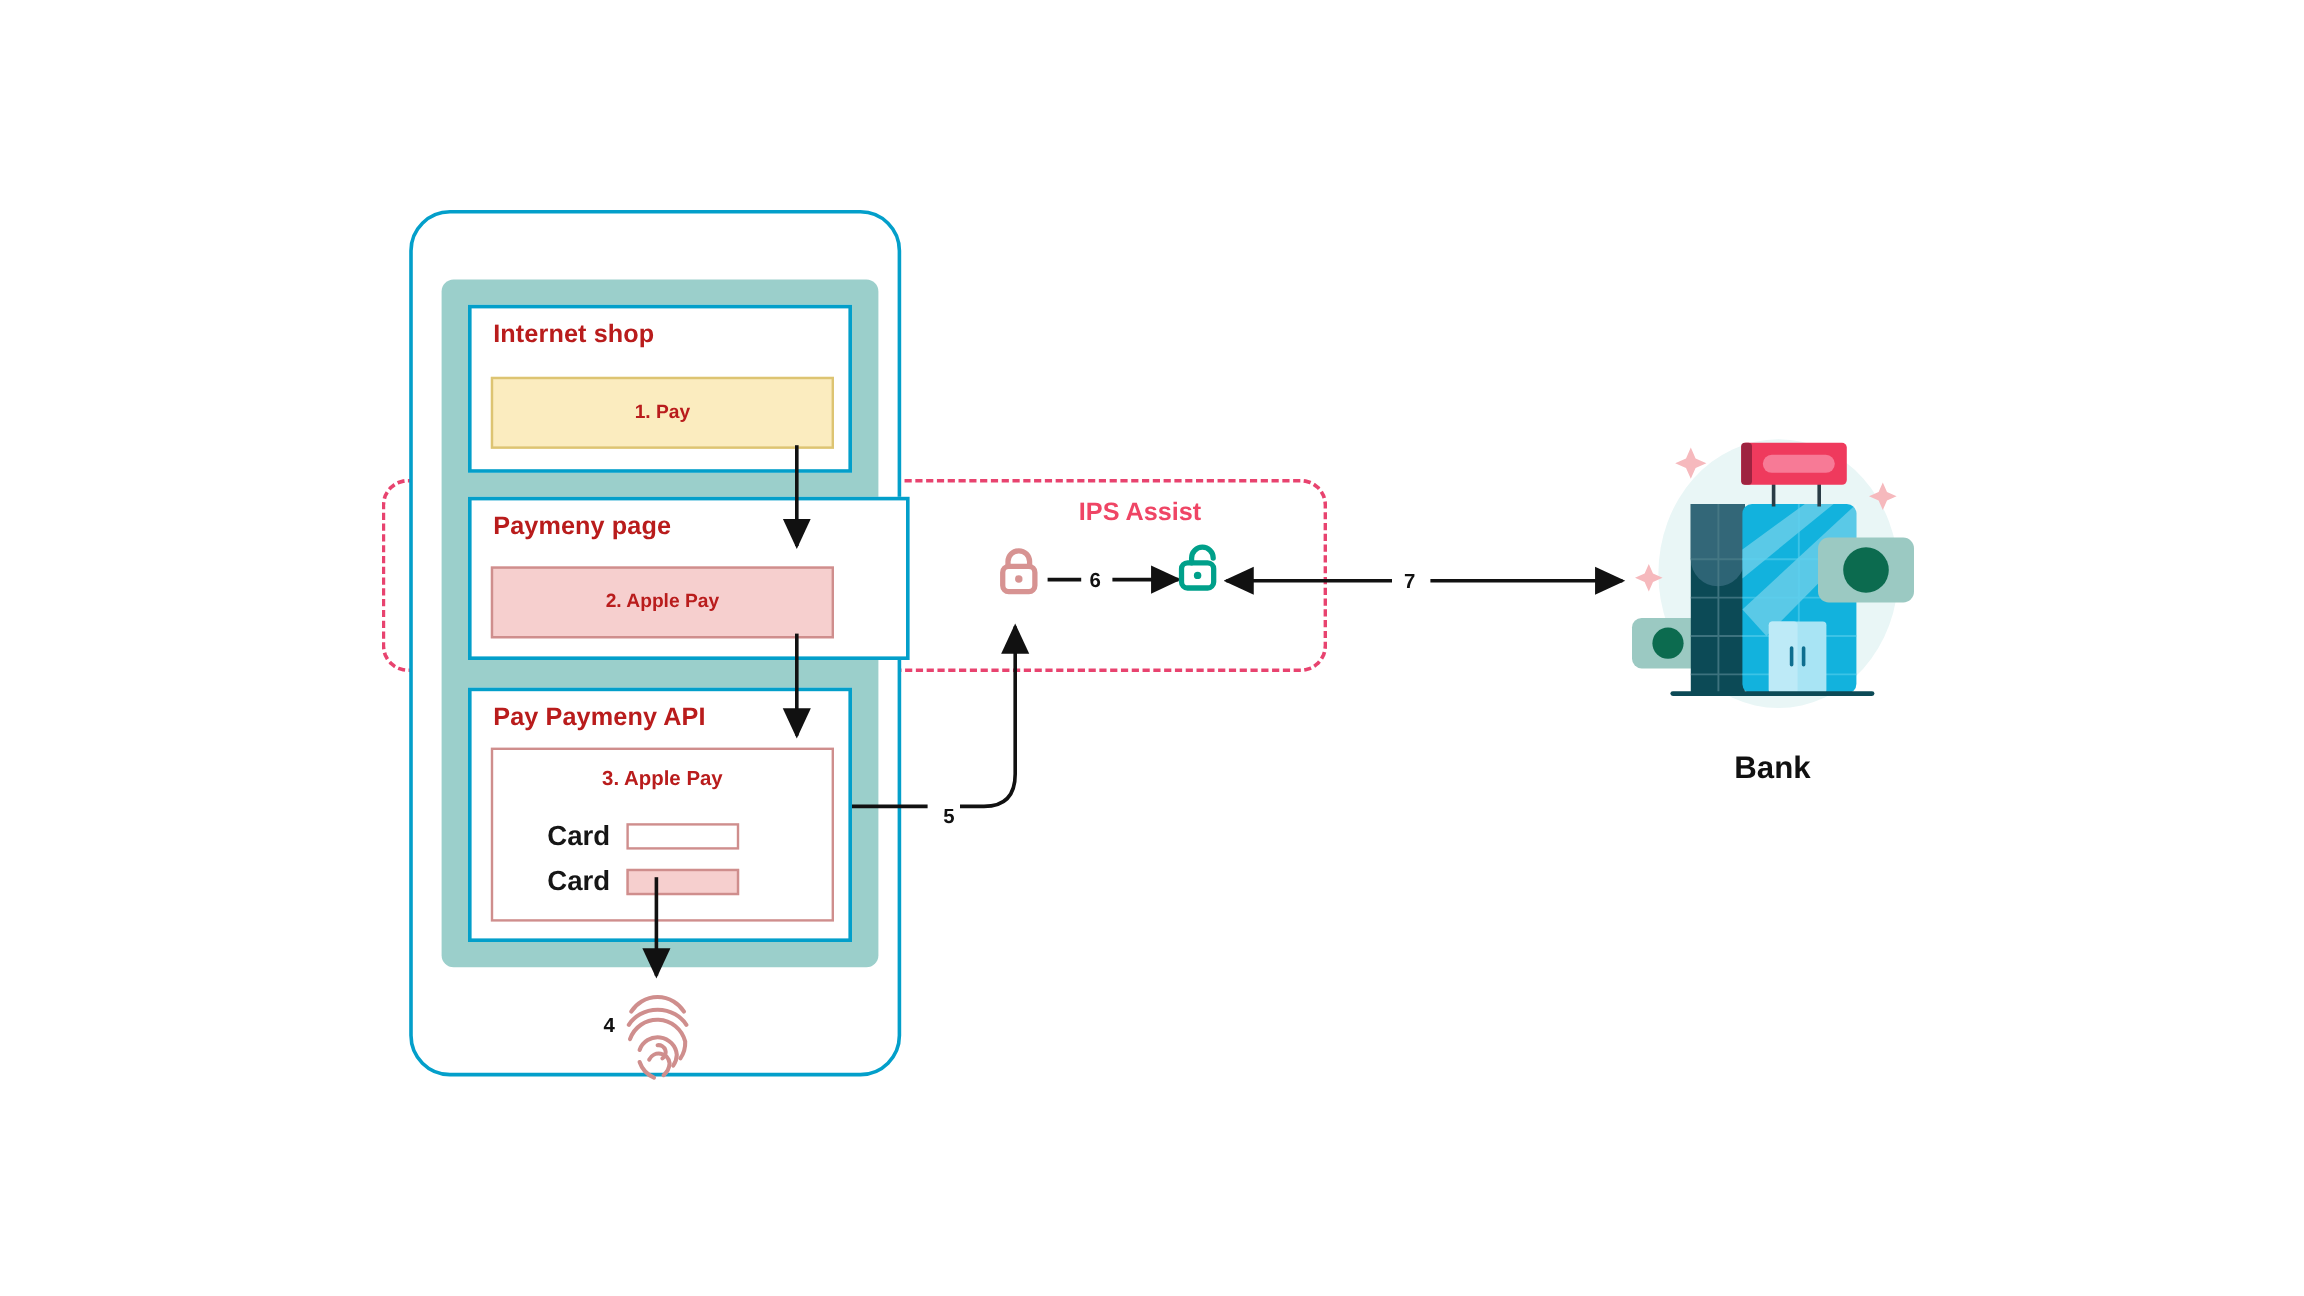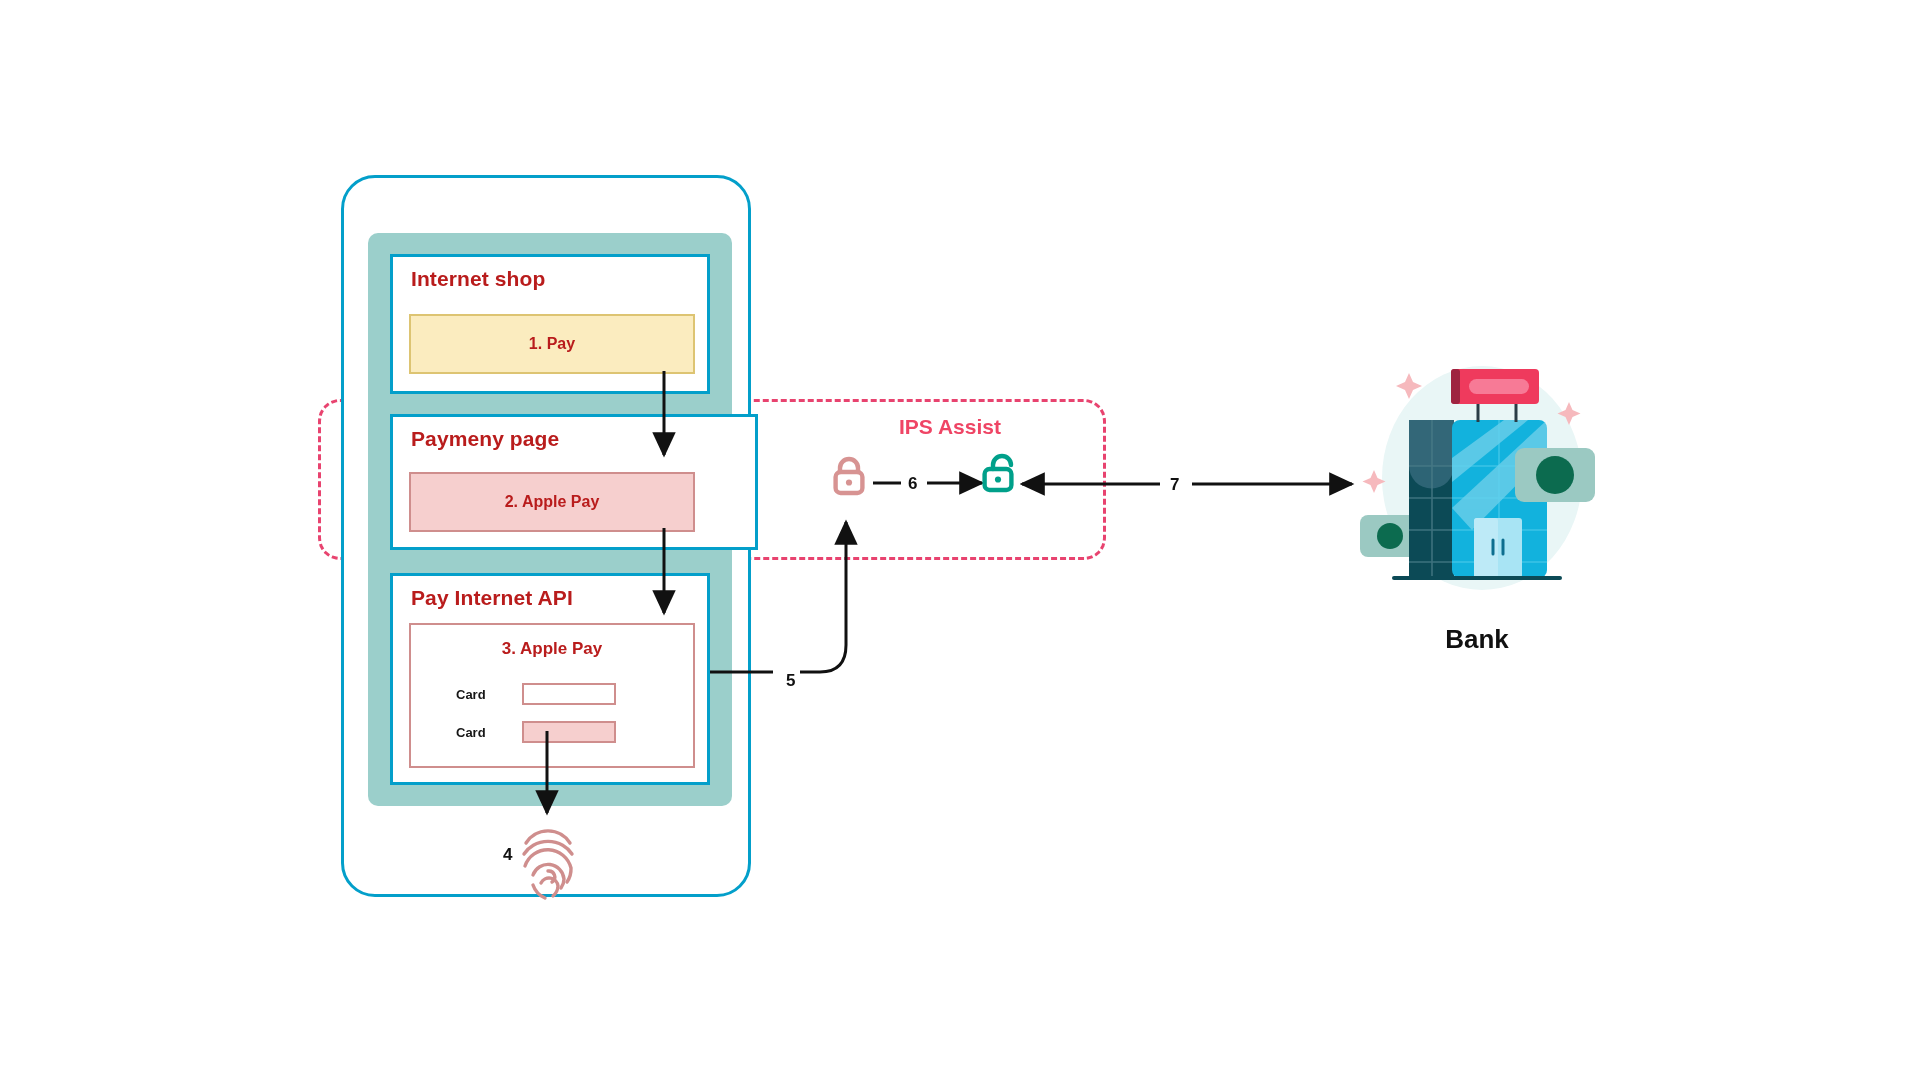--- a/index.html
+++ b/index.html
@@ -101,21 +101,21 @@
     color: #b91c1c;
   }
   .card-row {
     position: absolute;
     left: 45px;
     display: flex;
     align-items: center;
     gap: 18px;
   }
   .card-row-label {
-    font-size: 13px;
+    font-size: 23px;
     font-weight: bold;
     color: #161616;
     width: 48px;
   }
   .card-input {
     width: 94px;
     height: 22px;
     border: 2px solid #cf8e8d;
     box-sizing: border-box;
   }
@@ -193,21 +193,21 @@
     <div class="panel-title">Internet shop</div>
     <div class="chip chip-yellow" id="chip-pay">1. Pay</div>
   </div>
 
   <div class="panel" id="panel-paypage">
     <div class="panel-title">Paymeny page</div>
     <div class="chip chip-pink" id="chip-applepay-2">2. Apple Pay</div>
   </div>
 
   <div class="panel" id="panel-api">
-    <div class="panel-title">Pay Internet API</div>
+    <div class="panel-title">Pay Paymeny API</div>
     <div id="api-card">
       <div id="api-card-title">3. Apple Pay</div>
       <div class="card-row" style="top:58px;">
         <span class="card-row-label">Card</span>
         <span class="card-input empty"></span>
       </div>
       <div class="card-row" style="top:96px;">
         <span class="card-row-label">Card</span>
         <span class="card-input filled"></span>
       </div>

